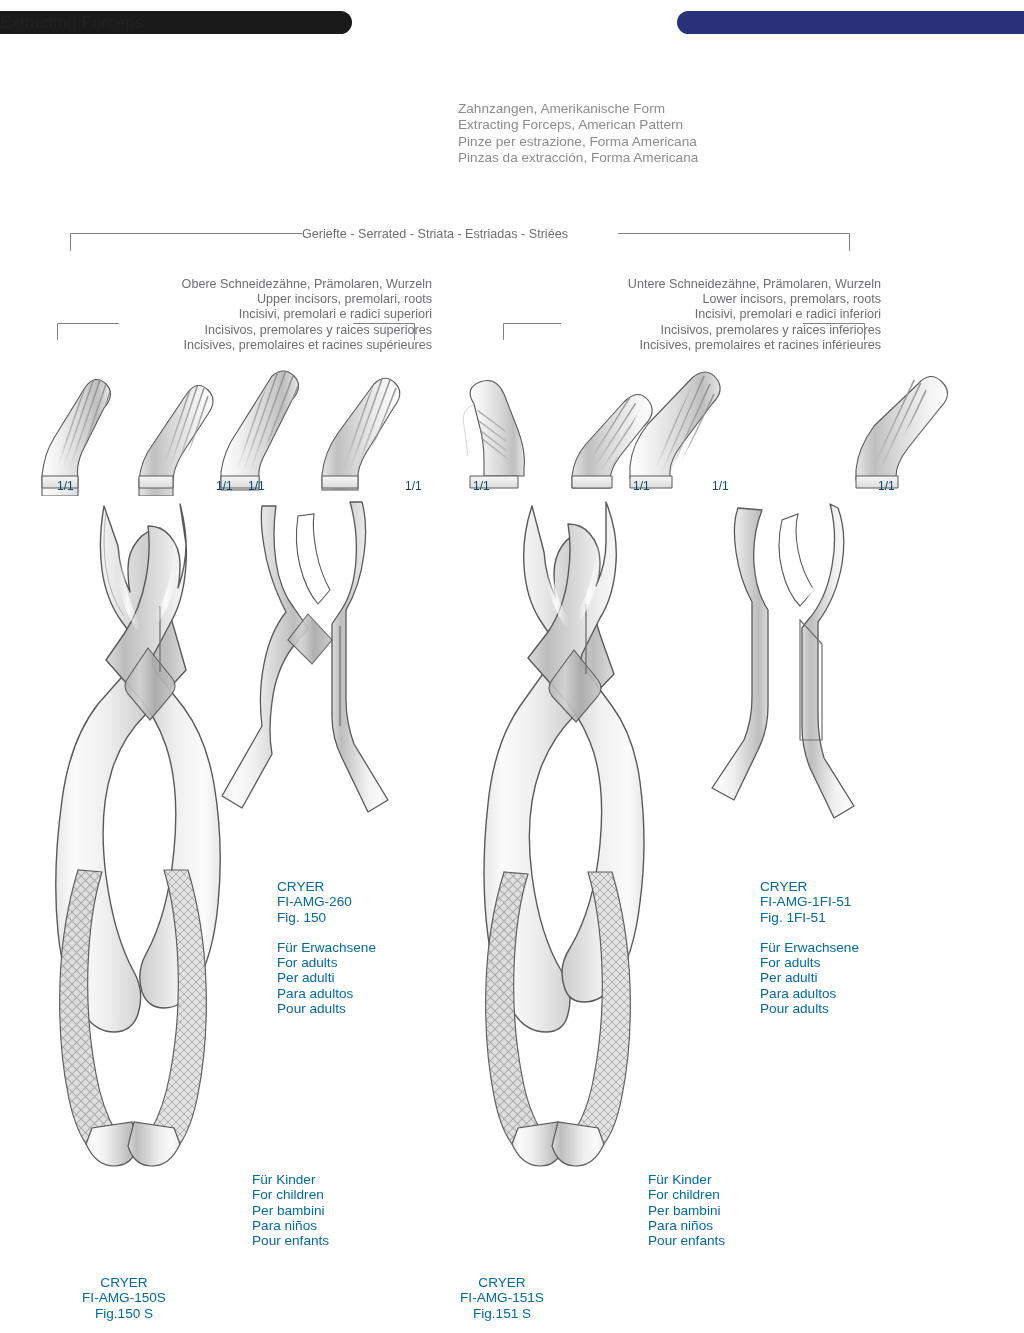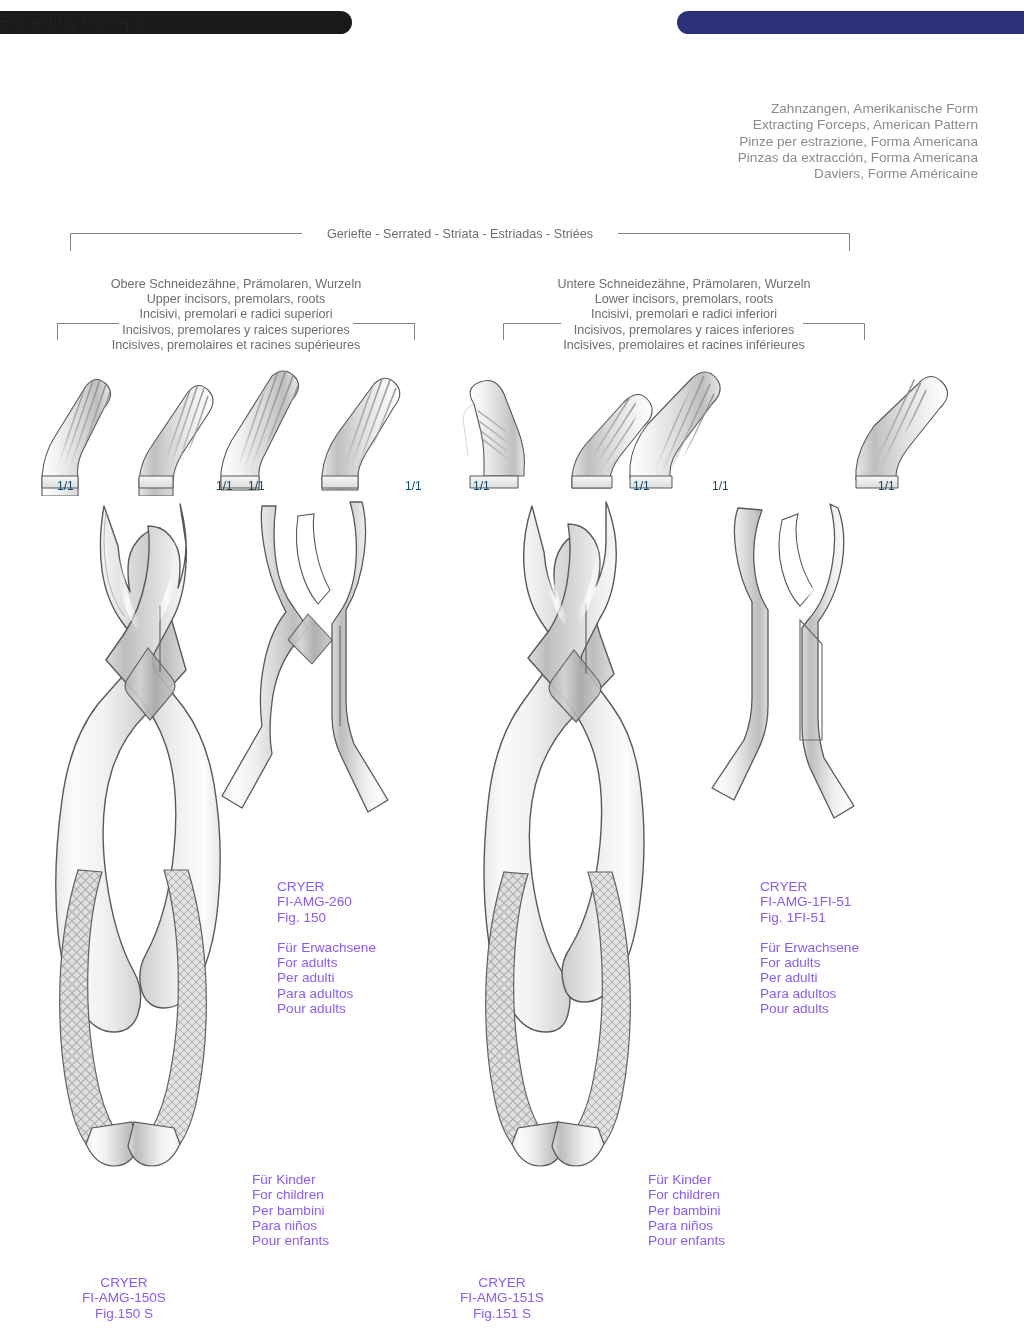--- a/index.html
+++ b/index.html
@@ -26,43 +26,42 @@
   #page-title{
     left:0;top:11px;width:1024px;
     text-align:left;
     font-size:17px;color:#231f20;letter-spacing:.1px;
     line-height:23px;
   }
 
   
   #subtitle-block{
     right:46px;top:101px;width:520px;
-    text-align:right;
     font-size:13.6px;line-height:16.3px;color:#8a8c8e;
   }
 
   
   .bracket-label{
     font-size:12.6px;color:#6d6e71;white-space:nowrap;
   }
   #serrated-bracket{left:70px;top:227px;width:780px;height:24px;}
   #group-left-bracket{left:57px;top:318px;width:358px;height:22px;}
   #group-right-bracket{left:503px;top:318px;width:362px;height:22px;}
 
   .group-caption{
-    font-size:12.6px;line-height:15.2px;color:#6d6e71;text-align:center;
+    font-size:12.6px;line-height:15.2px;color:#6d6e71;text-align:right;
   }
   #group-left-caption{left:40px;top:277px;width:392px;}
   #group-right-caption{left:487px;top:277px;width:394px;}
 
   
   .scale-mark{font-size:12px;color:#0c4a6e;text-align:center;}
 
   
-  .prod-block{font-size:13.6px;line-height:15.3px;color:#8b5cf6;}
+  .prod-block{font-size:13.6px;line-height:15.3px;color:#0369a1;}
   .prod-block .code-line{white-space:nowrap;}
   .prod-block .gap{height:15px;}
   .center-block{text-align:center;}
 
   #label-150{left:277px;top:879px;width:200px;}
   #label-1fi51{left:760px;top:879px;width:210px;}
   #kids-left{left:252px;top:1172px;width:200px;}
   #kids-right{left:648px;top:1172px;width:200px;}
   #label-150s{left:24px;top:1275px;width:200px;text-align:center;}
   #label-151s{left:402px;top:1275px;width:200px;text-align:center;}
@@ -74,36 +73,35 @@
 
 <div class="abs" id="header-bar-left"></div>
 <div class="abs" id="header-bar-right"></div>
 <div class="abs" id="page-title">Extracting Forceps</div>
 
 <div class="abs" id="subtitle-block">
   <div>Zahnzangen, Amerikanische Form</div>
   <div>Extracting Forceps, American Pattern</div>
   <div>Pinze per estrazione, Forma Americana</div>
   <div>Pinzas da extracción, Forma Americana</div>
-  <div>Daviers, Forme Américaine</div>
 </div>
 
 <div class="abs" id="serrated-bracket">
   <svg width="780" height="24" viewBox="0 0 780 24">
     <g stroke="#808285" stroke-width="1" fill="none">
       <path d="M0.5 24 L0.5 6.5 L232 6.5"></path>
       <path d="M548 6.5 L779.5 6.5 L779.5 24"></path>
     </g>
   </svg>
-  <div class="abs bracket-label" style="left:232px;top:0px;width:316px;text-align:center;">Geriefte - Serrated - Striata - Estriadas - Striées</div>
+  <div class="abs bracket-label" style="left:232px;top:0px;width:316px;">Geriefte - Serrated - Striata - Estriadas - Striées</div>
 </div>
 
 <div class="abs group-caption" id="group-left-caption">
   <div>Obere Schneidezähne, Prämolaren, Wurzeln</div>
-  <div>Upper incisors, premolars, roots</div>
+  <div>Upper incisors, premolari, roots</div>
   <div>Incisivi, premolari e radici superiori</div>
   <div>Incisivos, premolares y raices superiores</div>
   <div>Incisives, premolaires et racines supérieures</div>
 </div>
 <div class="abs" id="group-left-bracket">
   <svg width="358" height="22" viewBox="0 0 358 22">
     <g stroke="#808285" stroke-width="1" fill="none">
       <path d="M0.5 22 L0.5 5.5 L62 5.5"></path>
       <path d="M296 5.5 L357.5 5.5 L357.5 22"></path>
     </g>

